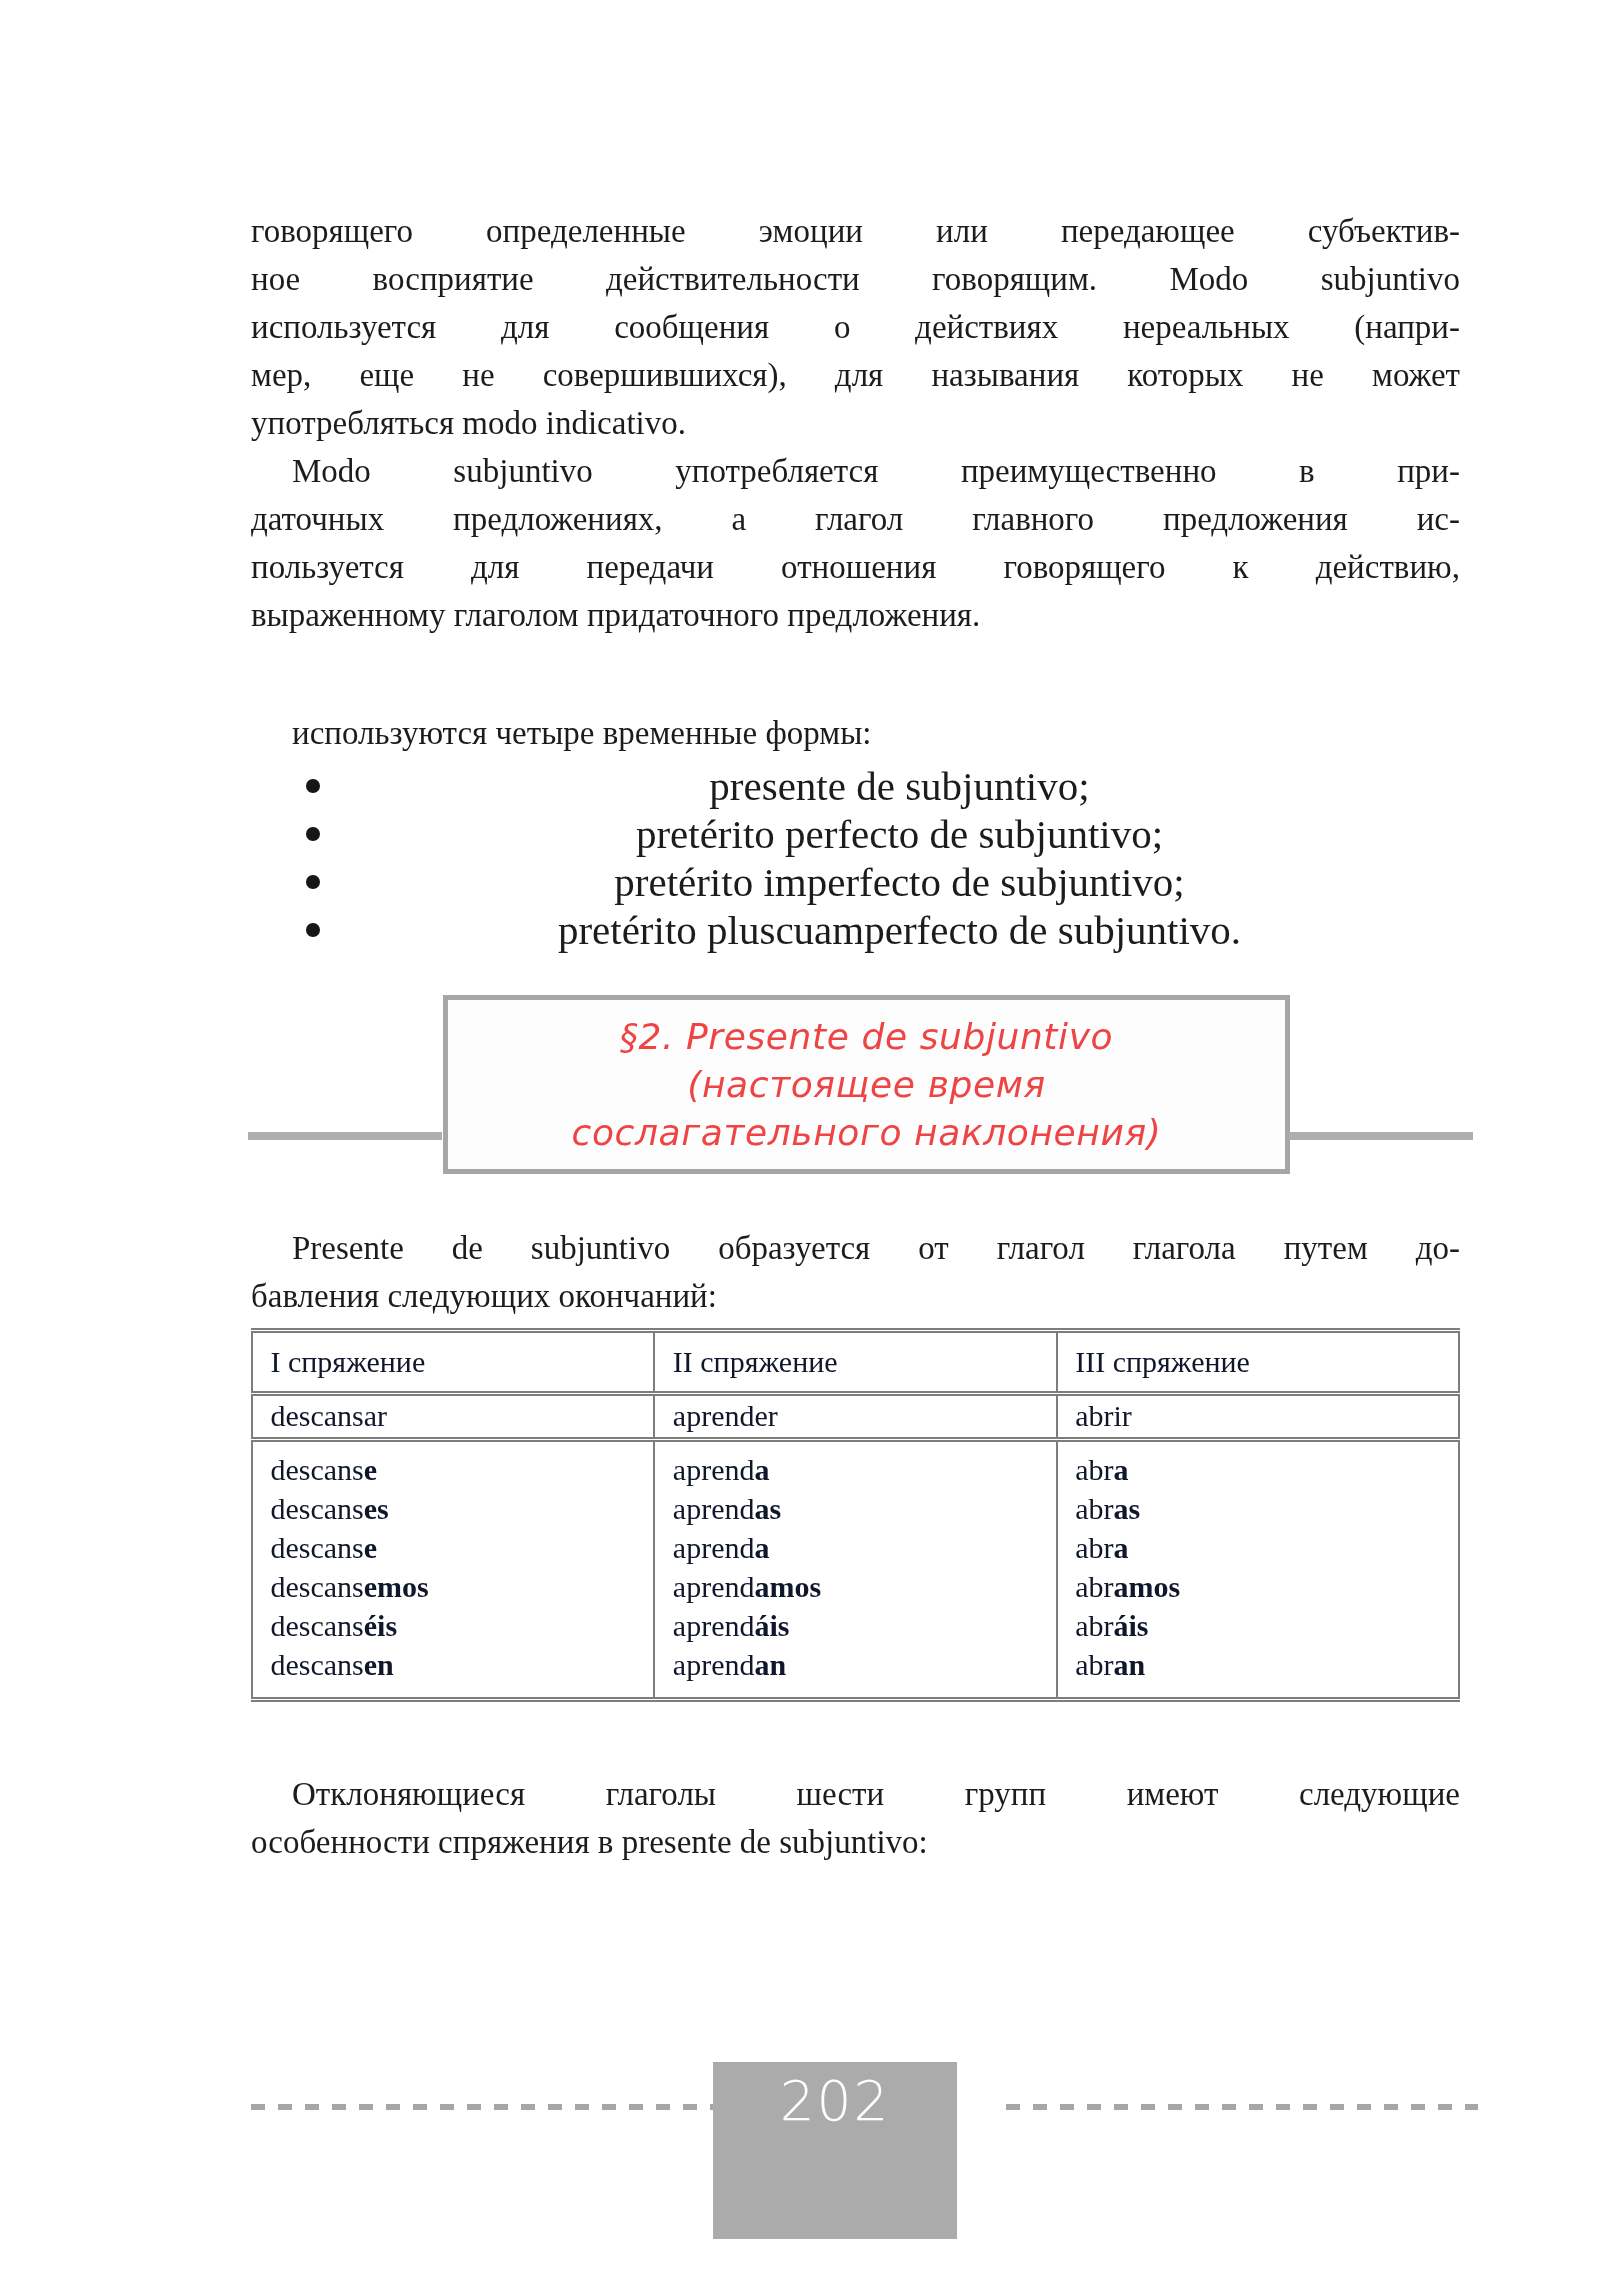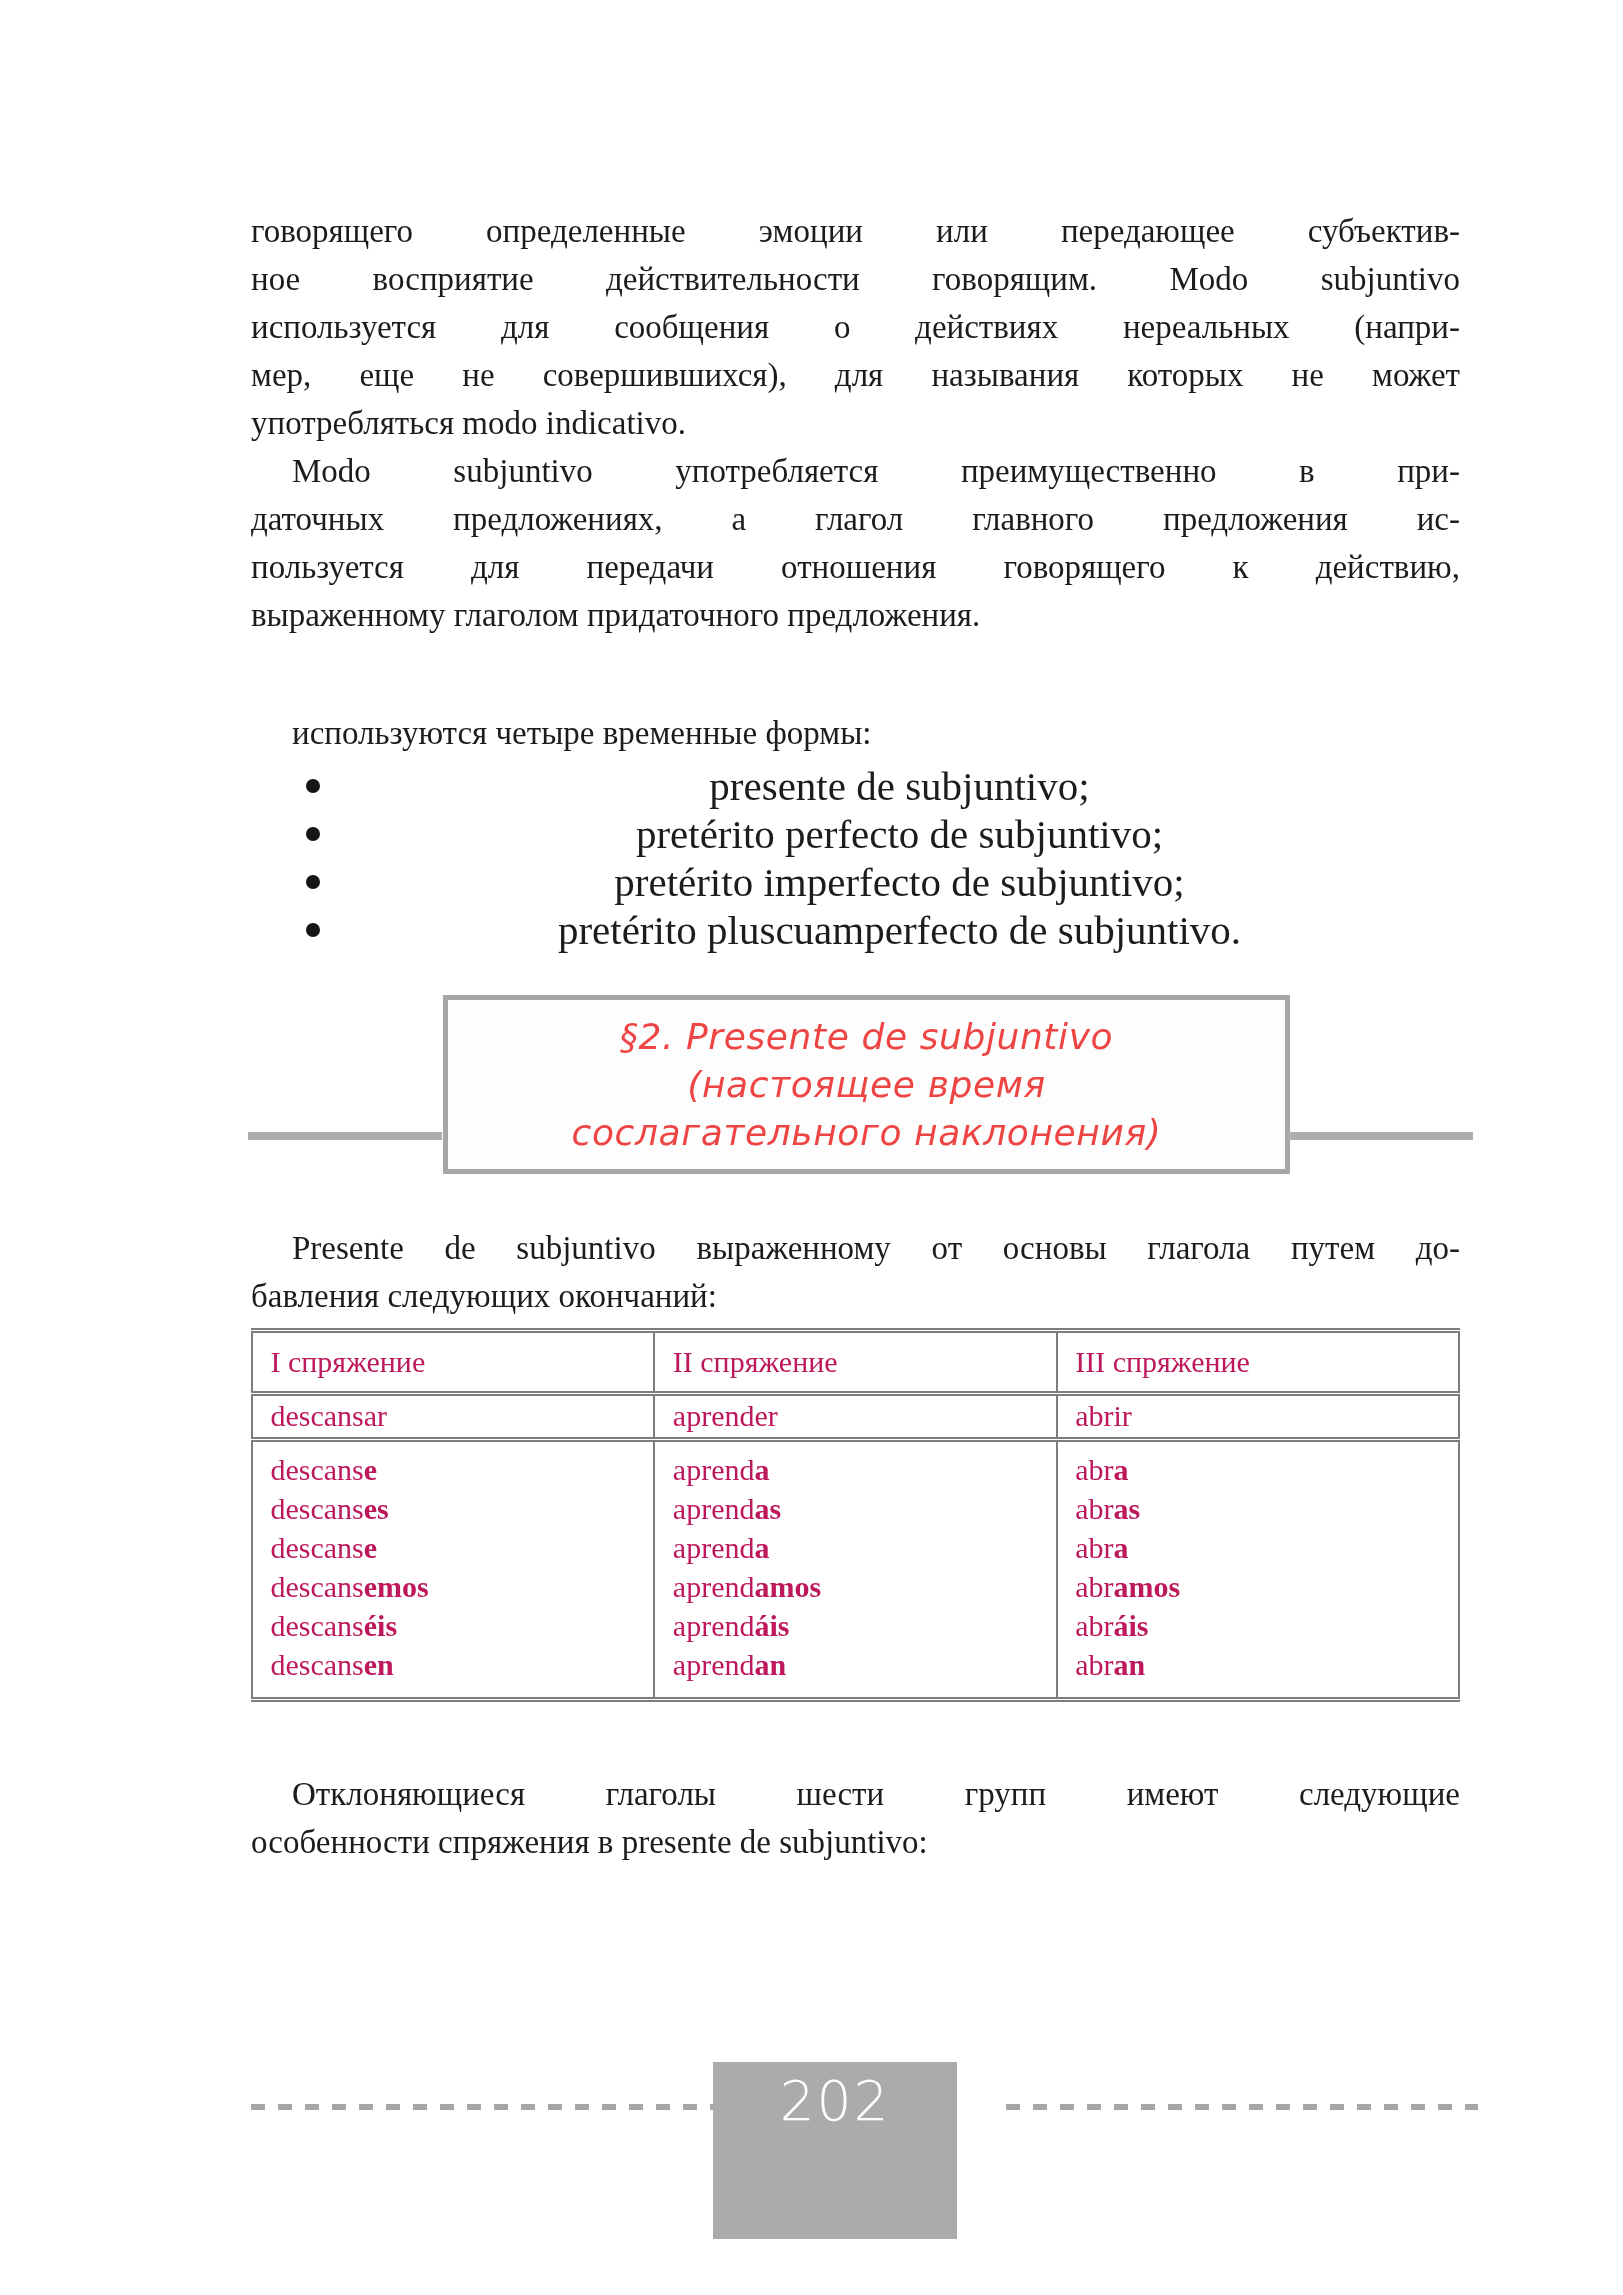--- a/index.html
+++ b/index.html
@@ -40,21 +40,21 @@
   .h-rule{position:absolute;top:1132px;height:8.1px;background:#aeaeae;}
   .h-rule.left{left:248px;width:194px;}
   .h-rule.right{left:1289px;width:184px;}
   .para-4{margin-top:50px;}
   table.conj{
     margin-top:7.5px;
     width:1209px;
     border-collapse:collapse;
     table-layout:fixed;
     font-size:30px;
-    color:#be185d;
+    color:#0f172a;
     border-left:2.5px solid #7d7d7d;
     border-right:2.5px solid #7d7d7d;
     border-top:5.6px double #7d7d7d;
     border-bottom:5.6px double #7d7d7d;
   }
   table.conj th, table.conj td{
     width:33.33%;
     text-align:left;
     font-weight:normal;
     padding:0 0 0 17.5px;
@@ -121,21 +121,21 @@
         <li><span class="bullet-dot"></span><span>pretérito pluscuamperfecto de subjuntivo.</span></li>
       </ul>
 
     <div class="heading-wrap">
         <div class="tline">§2. Presente de subjuntivo</div>
         <div class="tline">(настоящее время</div>
         <div class="tline">сослагательного наклонения)</div>
       </div>
 
     <div class="para indent para-4">
-        <div class="tline just">Presente de subjuntivo выраженному от основы глагола путем до-</div>
+        <div class="tline just">Presente de subjuntivo образуется от глагол глагола путем до-</div>
         <div class="tline">бавления следующих окончаний:</div>
       </div>
 
     <table class="conj">
       <tbody>
         <tr class="head-row" id="conj-head">
             <th>I спряжение</th>
             <th>II спряжение</th>
             <th>III спряжение</th>
           </tr>

